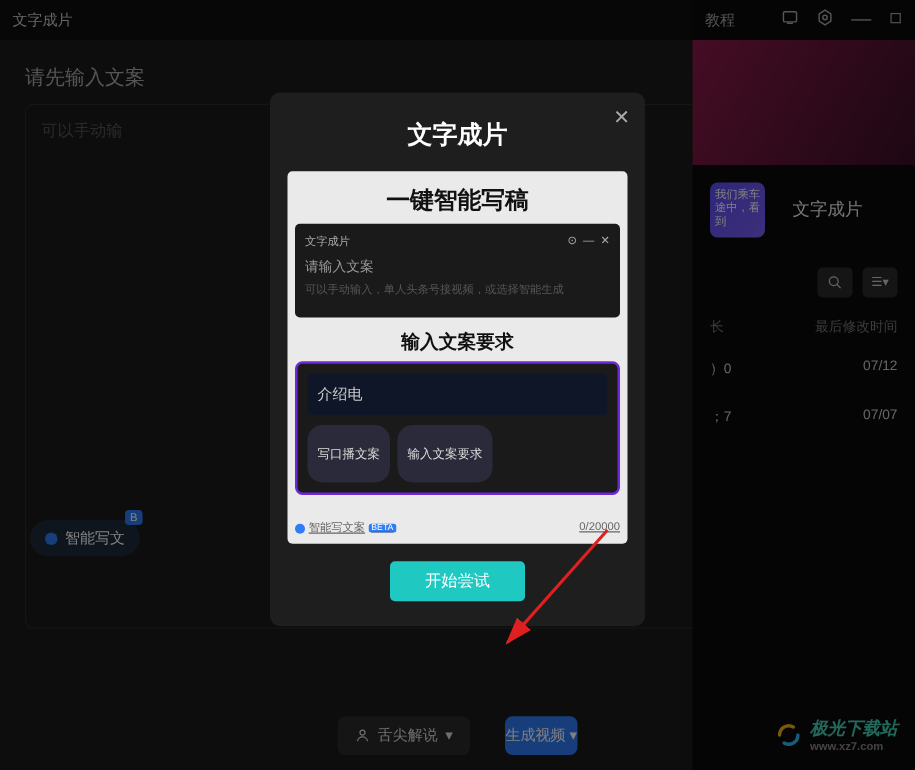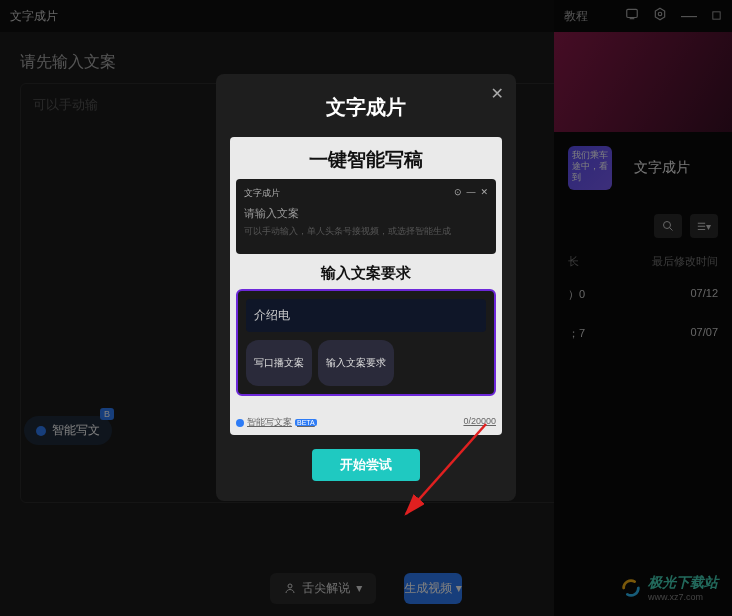--- a/index.html
+++ b/index.html
@@ -104,21 +104,21 @@
 .list-row {
   display: flex; justify-content: space-between;
   padding: 12px 14px; font-size: 11px; color: #ccc;
 }
 .watermark {
   position: absolute; bottom: 14px; right: 14px;
   display: flex; align-items: center; gap: 6px;
   font-size: 14px; color: #44d3b8;
   font-style: italic; font-weight: bold;
 }
-.watermark-sub { font-size: 9px; color: #888; font-style: normal; font-weight: normal; }
+.watermark-sub { font-size: 9px; color: #888; font-style: normal; font-weight: bold; }
 
 
 .modal-backdrop {
   position: absolute; inset: 0;
   background: rgba(0,0,0,0.5);
   display: flex; align-items: flex-start; justify-content: center;
   padding-top: 74px;
 }
 .modal {
   width: 300px; background: #1e1e1e;
@@ -178,21 +178,20 @@
 .inner-ai .dot { width: 8px; height: 8px; border-radius: 50%; background: #2e7cf6; }
 .arrow-svg {
   position: absolute; pointer-events: none;
 }
 .start-btn {
   display: block; margin: 0 auto;
   background: #1fc9c1; color: #fff;
   border: none; border-radius: 4px;
   padding: 7px 28px; font-size: 13px;
   cursor: pointer;
-  font-weight: bold;
 }
 </style>
 </head>
 <body>
 
 <div class="titlebar">
   <div class="titlebar-left">文字成片</div>
   <div class="titlebar-right">
     <span>
       <svg width="14" height="14" viewBox="0 0 24 24" fill="none" stroke="currentColor" stroke-width="2">

